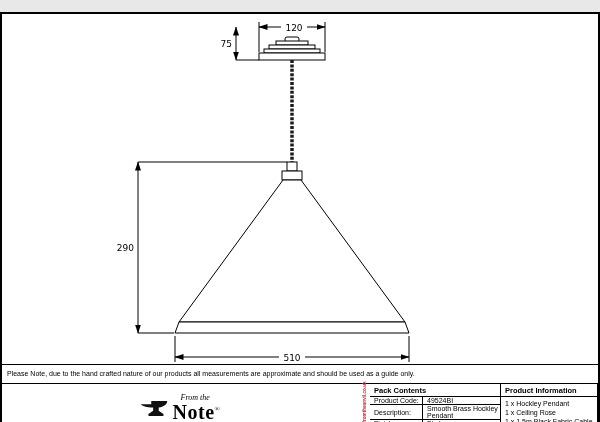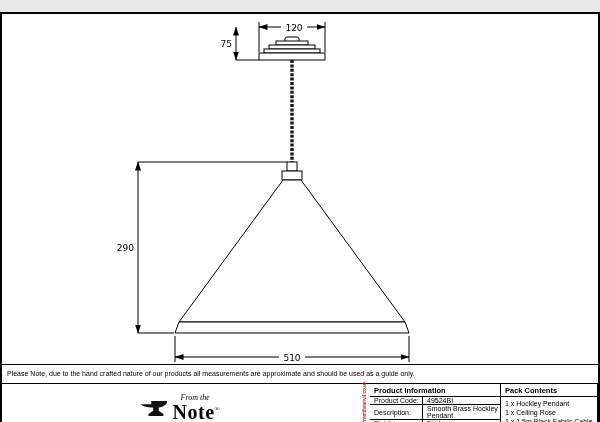--- a/index.html
+++ b/index.html
@@ -116,22 +116,22 @@
       <text x="290" y="346.5" text-anchor="middle">510</text>
     </g>
   </svg>
 
   <div class="notebar">
     <span>Please Note, due to the hand crafted nature of our products all measurements are approximate and should be used as a guide only.</span>
   </div>
 
   <div class="infotable">
 
+    <div class="hdr cell-r">Pack Contents</div>
     <div class="hdr cell-r">Product Information</div>
-    <div class="hdr cell-r">Pack Contents</div>
 
     <div class="logo-cell">
       <div class="logo-inner">
         <svg width="30" height="22" viewBox="0 0 32 22">
           <path d="M1,7 L12,7 L12,3.5 L29,3.5 C29,7.5 25,9.5 20,10.5 L20,14 L25,17.5 L25,19.5 L9,19.5 L9,17.5 L14,14 L14,10.5 C7,10.5 2,9 1,7 Z" fill="#111"></path>
         </svg>
         <div class="logo-text">
           <span class="from-the">From the</span>
           <span class="anvil-word"><span>Note</span><sup>®</sup></span>
         </div>

